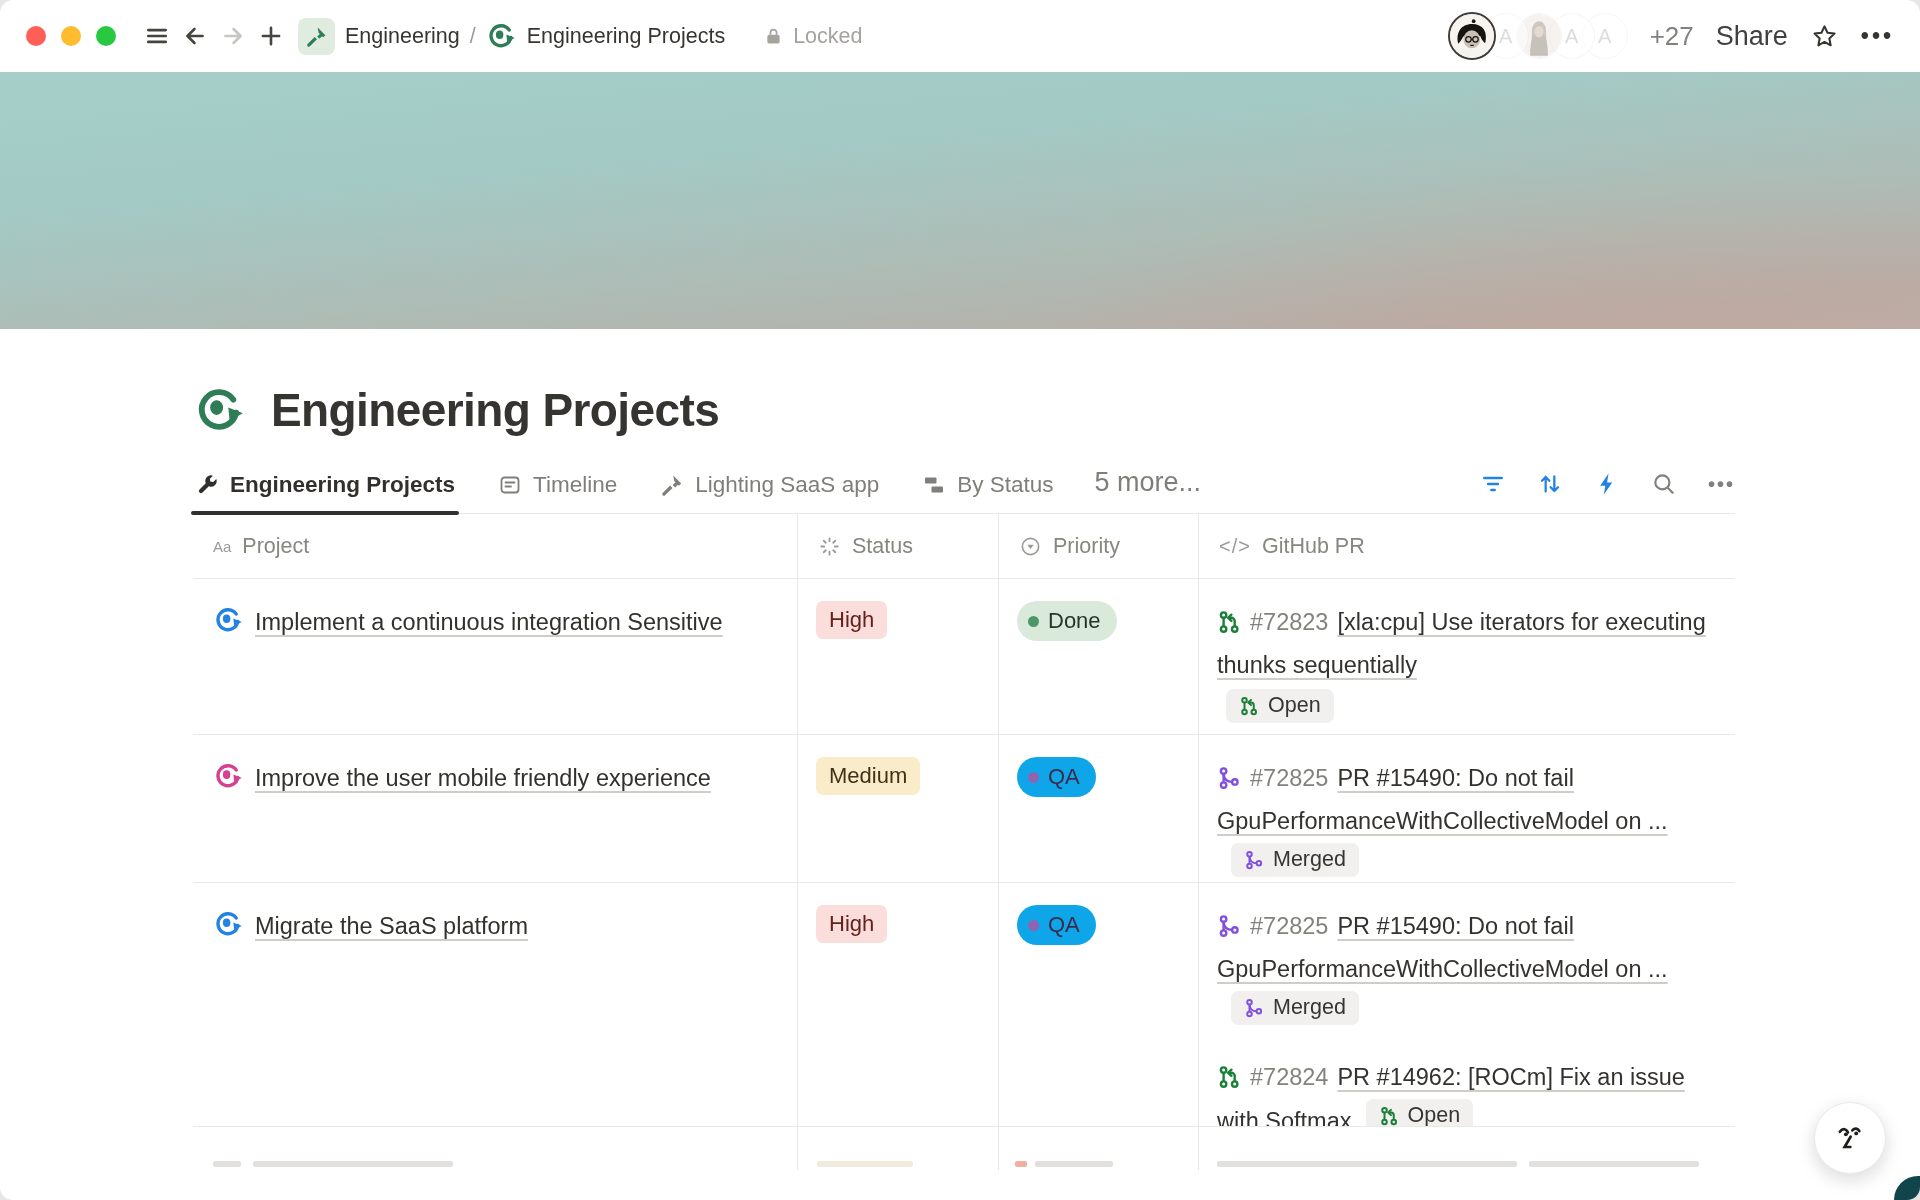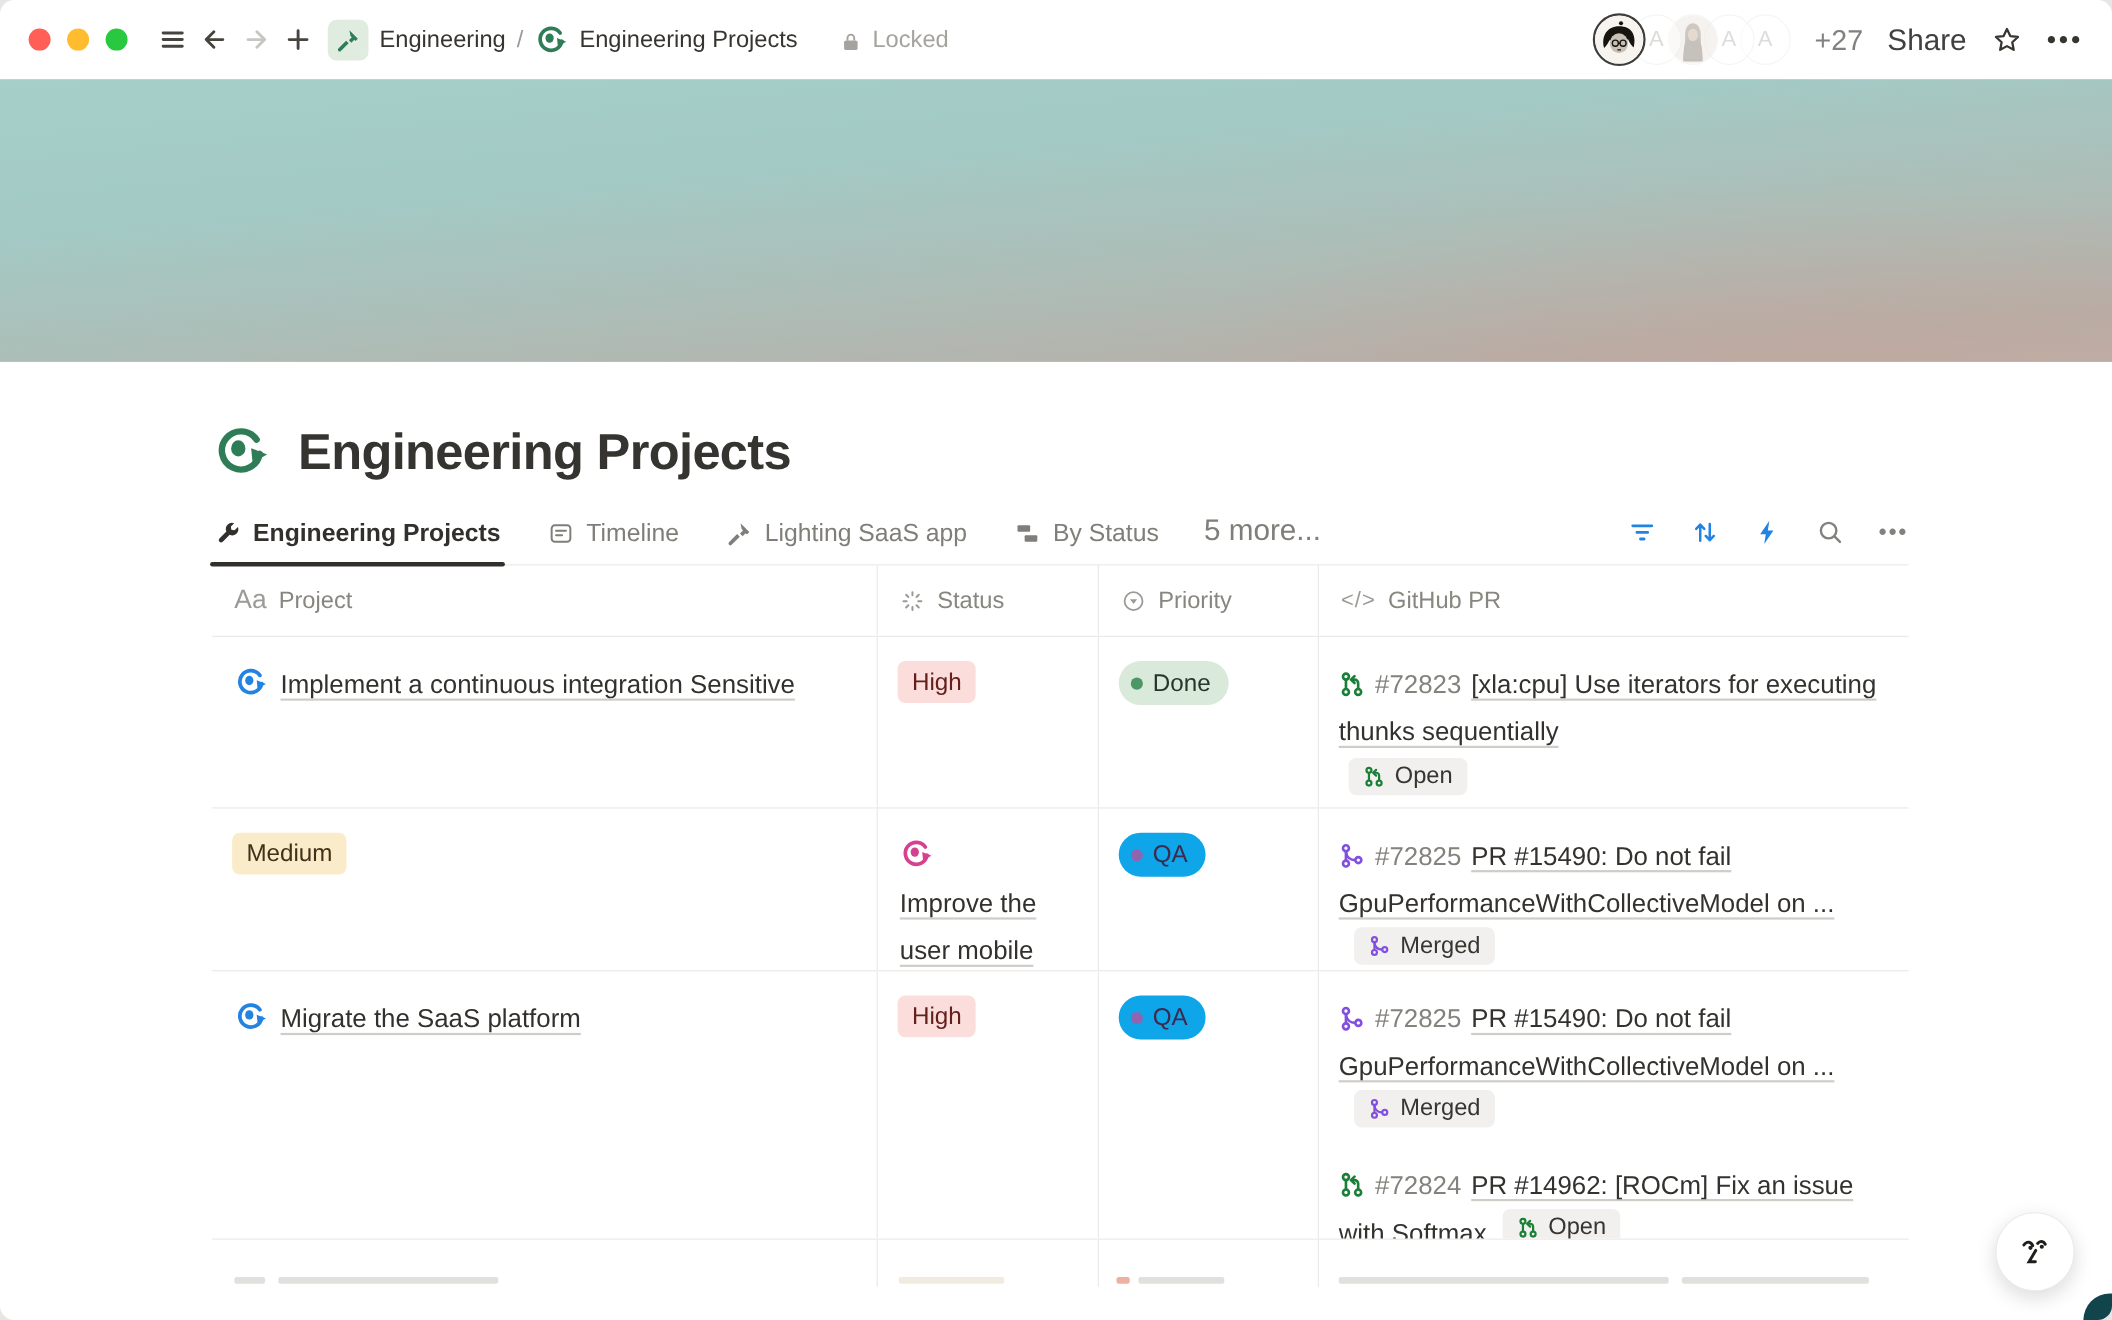--- a/index.html
+++ b/index.html
@@ -18,21 +18,21 @@
   .light { width:20px; height:20px; border-radius:50%; }
   .light.red{background:#ff5f57;} .light.yellow{background:#febc2e;} .light.green{background:#28c840;}
   .tbtn { display:flex; align-items:center; justify-content:center; width:38px; height:38px; color:#46443f; flex:0 0 auto; }
   .tbtn svg { width:26px; height:26px; }
   .tbtn.dim { color:#c8c6c2; }
   .crumb-chip { width:37px; height:37px; border-radius:8px; background:#dfecdf; display:flex; align-items:center; justify-content:center; color:#2e7d57; margin:0 10px 0 8px; flex:0 0 auto;}
   .crumb-chip svg { width:23px; height:23px; }
   .crumb-txt { font-size:21.5px; color:#37352f; white-space:nowrap; }
   .crumb-sep { font-size:21.5px; color:#9b9a97; margin:0 10px; }
   .crumb-icon { width:30px; height:30px; color:#2e7d57; margin-right:11px; flex:0 0 auto;}
-  .locked { display:flex; align-items:flex-end; gap:9px; color:#a5a39e; font-size:21.5px; margin-left:38px; }
+  .locked { display:flex; align-items:center; gap:9px; color:#a5a39e; font-size:21.5px; margin-left:38px; }
   .locked svg { width:21px; height:21px; }
   .topbar-right { margin-left:auto; display:flex; align-items:center; gap:22px; }
   .avatars { display:flex; align-items:center; }
   .avatar { width:44px; height:44px; border-radius:50%; background:#fff; border:1px solid #eeedeb;
             display:flex; align-items:center; justify-content:center; margin-left:-13px;
             font-size:20px; color:#c2c0bc; overflow:hidden; }
   .avatar:first-child { margin-left:0; }
   .avatar.me { border:2px solid #3f3d3a; z-index:5; }
   .avatar.faded { opacity:.55; }
   .z4{z-index:4}.z3{z-index:3}.z2{z-index:2}.z1{z-index:1}
@@ -68,21 +68,21 @@
   .toolbar .icb { display:flex; align-items:center; justify-content:center; }
   .toolbar svg { width:26px; height:26px; }
   .ic-blue { color:#2383e2; } .ic-gray { color:#82817d; }
   .dots-sm { color:#82817d; font-size:20px; letter-spacing:2px; font-weight:700; }
 
   
   .db { font-size:23.5px; }
   .thead, .trow { display:grid; grid-template-columns:605px 201px 200px 536px; box-sizing:border-box; }
   .hcell { display:flex; align-items:center; gap:11px; padding:0 12px 0 20px; color:#87867f; font-size:21.5px; height:64px; box-sizing:border-box; }
   .hcell svg { width:23px; height:23px; color:#9b9a96; flex:0 0 auto; }
-  .hcell .aa { font-size:24px; color:#9b9a96;text-align:right; }
+  .hcell .aa { font-size:15px; color:#9b9a96;text-align:right; }
   .hcell .code-ic { font-size:20px; color:#9b9a96; letter-spacing:1px; }
   .thead { border-bottom:1px solid #e9e8e6; }
   .hcell:not(:last-child), .cell:not(:last-child) { border-right:1px solid #e9e8e6; }
   .trow { border-bottom:1px solid #e9e8e6; }
   .cell { padding:22px 18px 0 18px; overflow:hidden; box-sizing:border-box; }
   .cell.project { padding-left:20px; padding-right:55px; line-height:43px; }
   .r1 { height:156px; } .r2 { height:148px; } .r3 { height:244px; }
   .proj-icon { width:30px; height:30px; vertical-align:-5px; margin-right:12px; }
   .icon-blue { color:#2383e2; } .icon-pink { color:#d5418e; }
   .proj-title { color:#33312d; font-weight:500; text-decoration:underline; text-decoration-thickness:1.5px; text-underline-offset:5px; text-decoration-color:#cfcdc8; }
@@ -406,27 +406,27 @@
                     <use href="#pr-open"></use>
                   </svg>
                   <span>Open</span>
                 </span>
             </div>
           </div>
         </div>
       </div>
 
       <div class="trow r2">
-        <div class="cell">
-          <span class="tag tag-yellow">Medium</span>
-        </div>
         <div class="cell project">
           <svg class="proj-icon icon-pink" viewBox="0 0 24 24">
               <use href="#swirl"></use>
             </svg><span class="proj-title">Improve the user mobile friendly experience</span>
+        </div>
+        <div class="cell">
+          <span class="tag tag-yellow">Medium</span>
         </div>
         <div class="cell">
           <span class="pill pill-purple">
               <span class="dot"></span>
               <span>QA</span>
             </span>
         </div>
         <div class="cell pr-cell">
           <div class="pr-entry">
             <svg class="pr-ic ic-merged" viewBox="0 0 16 16">

